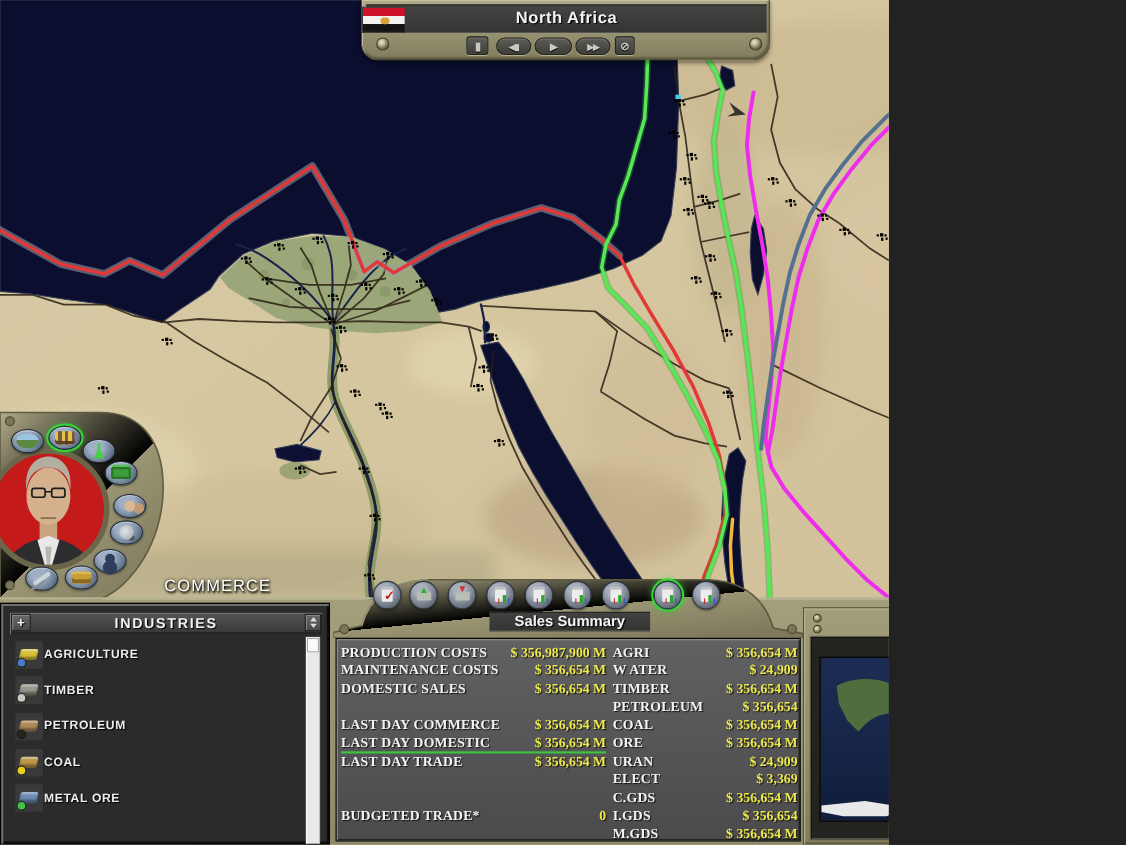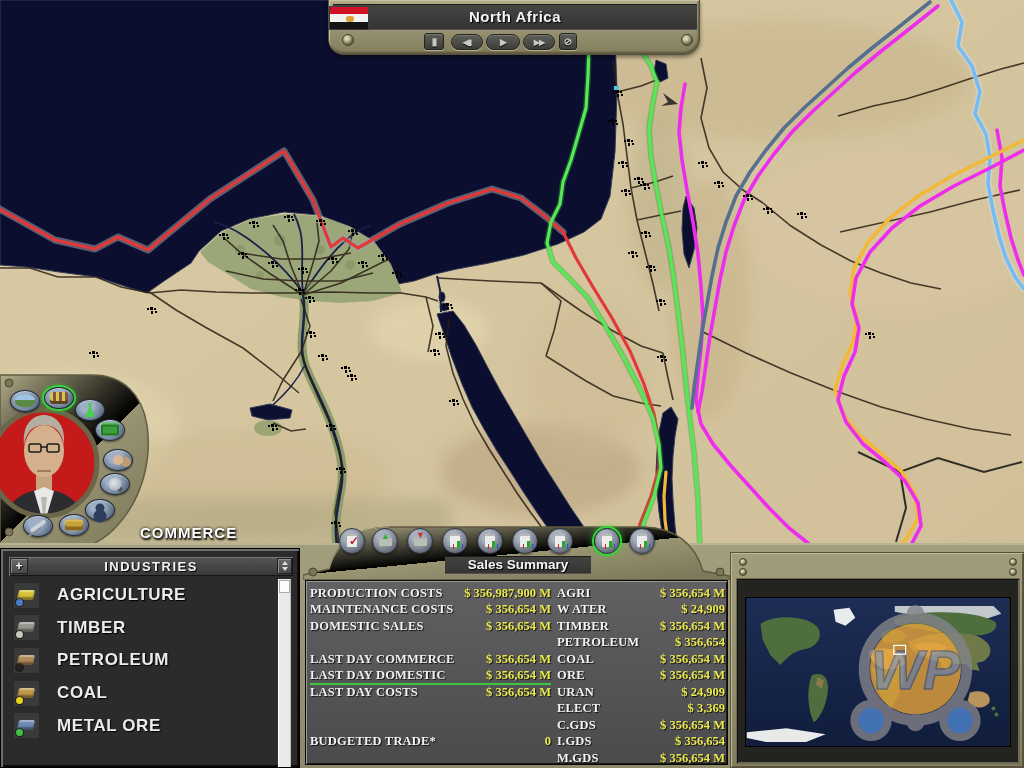--- a/index.html
+++ b/index.html
@@ -1,16 +1,16 @@
 <!DOCTYPE html>
 <html><head>
 <meta charset="utf-8">
 <style>
   html,body{margin:0;padding:0;background:#222;}
-  #stage{position:relative;width:1024px;height:768px;overflow:hidden;
+  #stage{position:relative;width:808px;height:768px;overflow:hidden;
     font-family:"Liberation Sans",sans-serif;background:#d7c9a3;user-select:none;}
   #stage *{box-sizing:border-box;}
   svg{display:block;}
   
   #map{position:absolute;left:0;top:0;}
   .rivet{position:absolute;width:12px;height:12px;border-radius:50%;
     background:radial-gradient(circle at 38% 34%,#d9d4b2 0 18%,#9a9574 45%,#5f5a40 72%,#8a8566 100%);
     border:1px solid #45412c;}
   .rivet.small{width:8px;height:8px;}
   
@@ -65,22 +65,22 @@
     transform:translate(-50%,-50%) rotate(-35deg);box-shadow:-6px 3px 0 -1px #8a9298;}
   .orb:nth-of-type(1){left:10px;top:17px;}
   .orb:nth-of-type(2){left:44px;top:14px;}
   .orb:nth-of-type(3){left:75px;top:26px;}
   .orb:nth-of-type(4){left:95px;top:46px;}
   .orb:nth-of-type(5){left:103px;top:76px;}
   .orb:nth-of-type(6){left:100px;top:100px;}
   .orb:nth-of-type(7){left:85px;top:126px;}
   .orb:nth-of-type(8){left:59px;top:141px;}
   .orb:nth-of-type(9){left:23px;top:142px;}
-  #commerce-label{position:absolute;left:140px;top:524px;width:116px;text-align:left;
-    color:#fff;font-size:15px;font-weight:bold;letter-spacing:1px;text-shadow:1px 2px 2px #000,0 0 3px #000;}
+  #commerce-label{position:absolute;left:140px;top:524px;width:116px;text-align:center;
+    color:#fff;font-size:15px;font-weight:normal;letter-spacing:1px;text-shadow:1px 2px 2px #000,0 0 3px #000;}
   
   #dock{position:absolute;left:0;top:543px;width:1024px;height:225px;
     background:linear-gradient(180deg,#a39e7c,#8d8868);border-top:2px solid #b8b392;}
   
   #industries{position:absolute;left:0;top:548px;width:300px;height:220px;
     background:#2b2b2b;border:1px solid #000;
     box-shadow:inset 2px 2px 0 #6e6e6a,inset -2px -2px 0 #0c0c0c;}
   #industries .hdr{position:absolute;left:8px;top:8px;width:284px;height:19px;
     background:linear-gradient(180deg,#565658,#37373a);
     box-shadow:inset 1px 1px 0 #77777a,inset -1px -1px 0 #141416;
@@ -98,21 +98,21 @@
   #industries .spin i.dn{border-top:4px solid #ddd;}
   #ind-list{position:absolute;left:8px;top:30px;width:264px;height:190px;overflow:hidden;}
   .ind-row{height:32.6px;display:flex;align-items:center;}
   .ind-row .tile{width:27px;height:27px;margin-left:4px;background:#3a3a3a;
     box-shadow:inset 0 0 0 1px #2a2a2a;position:relative;flex:none;}
   .ind-row .tile::before{content:"";position:absolute;left:5px;top:8px;width:16px;height:10px;
     border-radius:2px;transform:skewX(-12deg);background:var(--c1,#999);
     box-shadow:inset 0 -3px 2px rgba(0,0,0,.4),inset 0 2px 1px rgba(255,255,255,.35);}
   .ind-row .tile::after{content:"";position:absolute;left:3px;bottom:3px;width:7px;height:7px;
     border-radius:50%;background:var(--c2,#ddd);box-shadow:0 0 0 1px rgba(0,0,0,.5);}
-  .ind-row .lbl{margin-left:17px;color:#ececec;font-size:17px;font-weight:bold;
+  .ind-row .lbl{margin-left:0;color:#ececec;font-size:11px;font-weight:bold;
     letter-spacing:.6px;text-shadow:1px 1px 1px #000;}
   #ind-scroll{position:absolute;left:277px;top:30px;width:13px;height:188px;
     background:#e9e9e9;box-shadow:inset -1px 0 0 #bbb,inset 1px 0 0 #fff;}
   #ind-scroll .thumb{position:absolute;left:1px;top:1px;width:11px;height:13px;background:#fbfbfb;
     border:1px solid #aaa;}
   
   #sales{position:absolute;left:303px;top:525px;width:427px;height:243px;}
   #sales-arc{position:absolute;left:0;top:0;}
   .sales-title{position:absolute;left:142px;top:31px;width:146px;height:18px;
     background:linear-gradient(180deg,#434341,#333331);
@@ -518,21 +518,21 @@
             <span class="l">LAST DAY COMMERCE</span>
             <span class="v">$ 356,654 M</span>
           </div>
 
           <div class="srow divider">
             <span class="l">LAST DAY DOMESTIC</span>
             <span class="v">$ 356,654 M</span>
           </div>
 
           <div class="srow">
-            <span class="l">LAST DAY COSTS</span>
+            <span class="l">LAST DAY TRADE</span>
             <span class="v">$ 356,654 M</span>
           </div>
 
           <div class="srow blank">
             <span class="l"></span>
             <span class="v"></span>
           </div>
 
           <div class="srow blank">
             <span class="l"></span>

